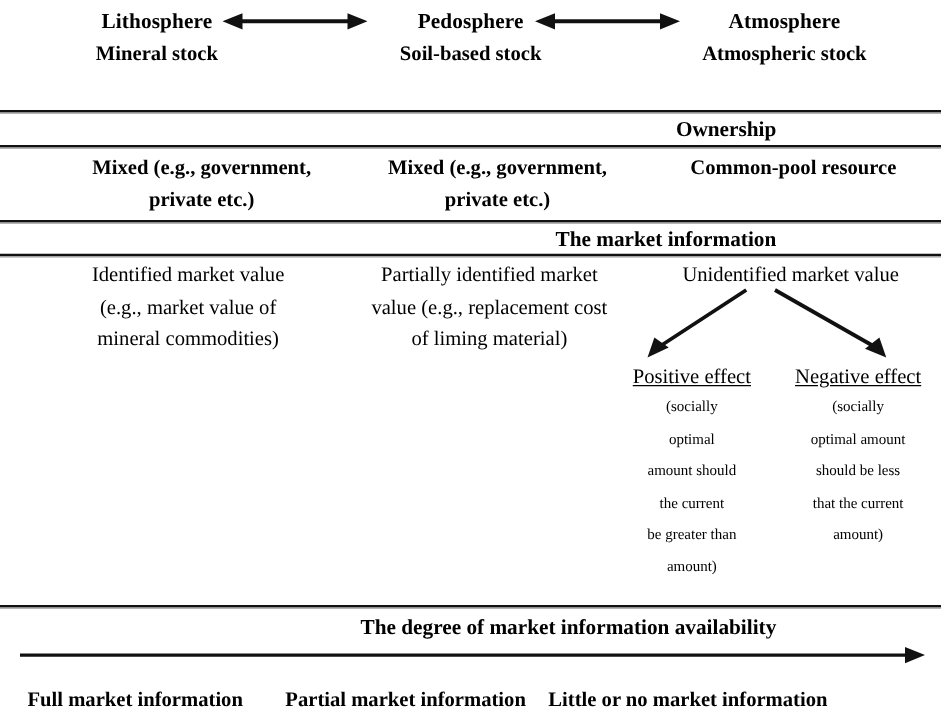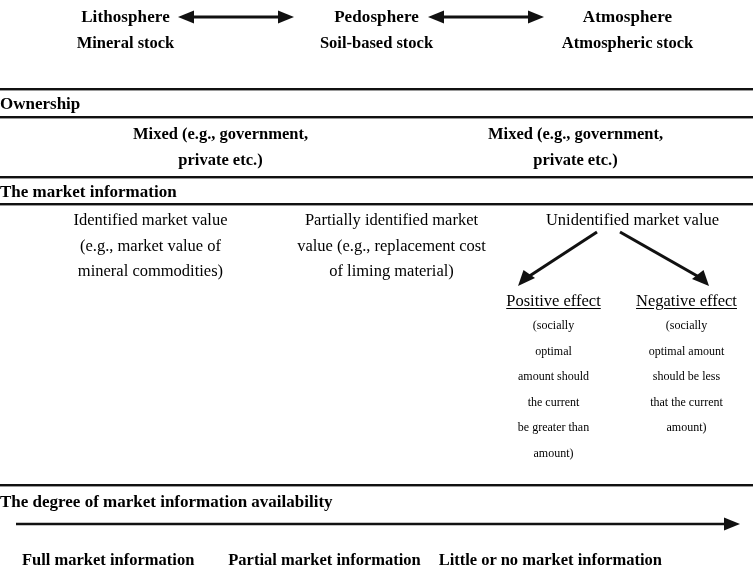--- a/index.html
+++ b/index.html
@@ -69,21 +69,21 @@
     font-weight: bold;
   }
   .body-wrap {
     font-size: 16.5px;
     line-height: 25.5px;
   }
   .section-title {
     font-weight: bold;
     font-size: 17px;
     line-height: 25px;
-    text-align: left;
+    text-align: right;
     width: 621px;
   }
 
   
   #top-band { position: absolute; left: 0; top: 4px; width: 753px; }
   #top-band .col { padding: 0; }
 
   
   .dbl-arrow { position: absolute; height: 22px; }
 
@@ -191,20 +191,23 @@
   <div class="rule" id="rule-2"></div>
 
   <div class="row" id="ownership-row">
     <div class="col">
       <div class="body-line">Mixed (e.g., government,</div>
       <div class="body-line">private etc.)</div>
     </div>
     <div class="col">
       <div class="body-line">Mixed (e.g., government,</div>
       <div class="body-line">private etc.)</div>
+    </div>
+    <div class="col">
+      <div class="body-line">Common-pool resource</div>
     </div>
   </div>
 
   <div class="rule" id="rule-3"></div>
 
   <div class="section-title" id="market-title">The market information</div>
   <div class="rule" id="rule-4"></div>
 
   <div class="row" id="market-row">
     <div class="col">

